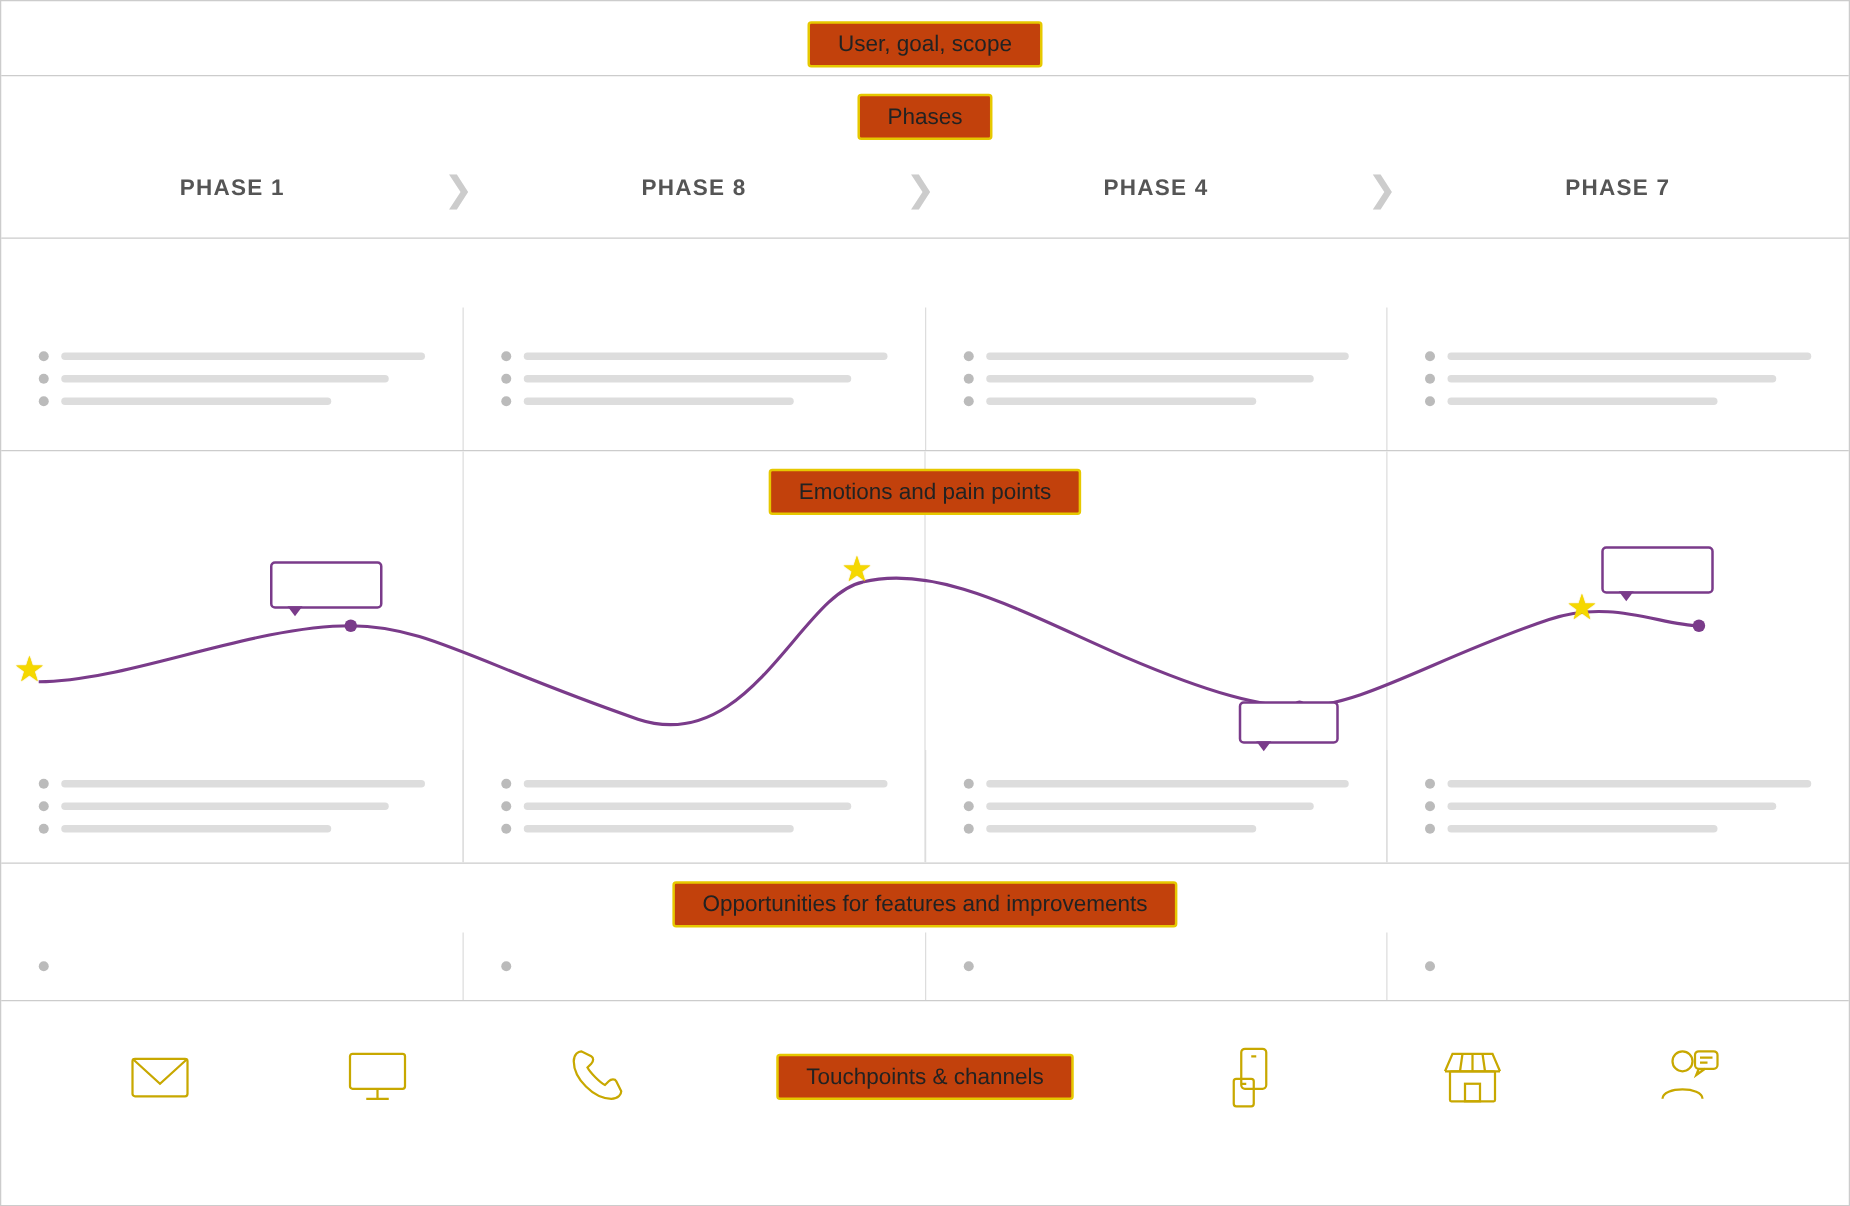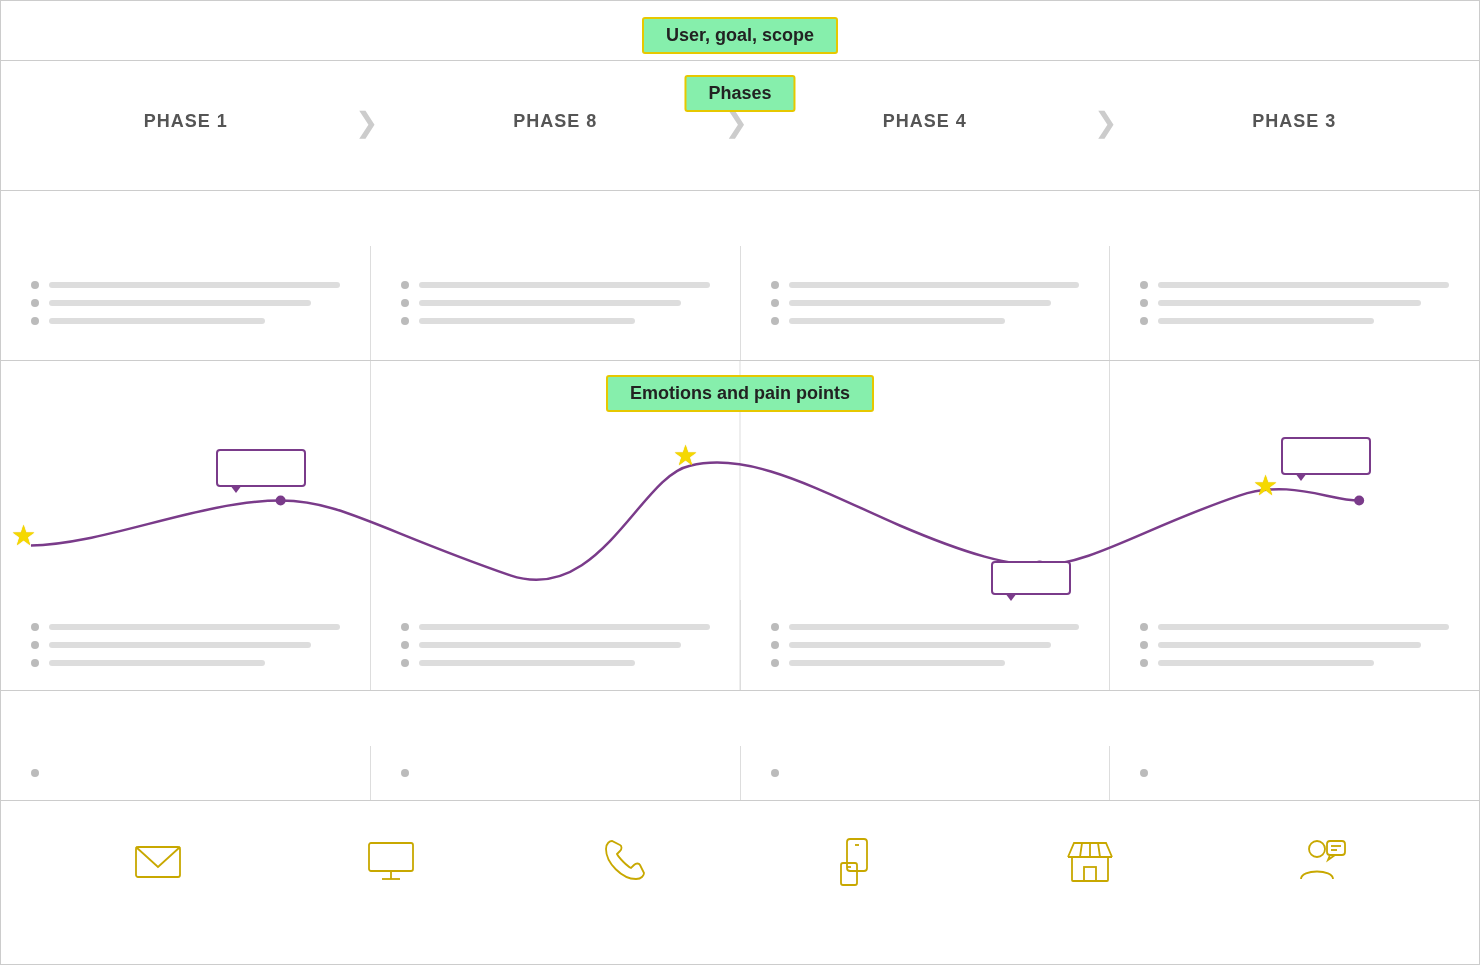--- a/index.html
+++ b/index.html
@@ -25,23 +25,23 @@
       width: 100%;
       border-bottom: 1px solid #ccc;
       position: relative;
       display: flex;
       flex-direction: column;
       align-items: center;
     }
 
     
     .section-label {
-      background: #86efac;
+      background: #c2410c;
       color: #222;
-      font-weight: bold;
+      font-weight: normal;
       font-size: 18px;
       padding: 6px 22px;
       border: 2px solid #e6c800;
       border-radius: 3px;
       display: inline-block;
       position: absolute;
       top: 14px;
       left: 50%;
       transform: translateX(-50%);
       white-space: nowrap;
@@ -60,21 +60,21 @@
     }
 
     
     .section-phases {
       height: 130px;
     }
     .phases-row {
       display: flex;
       width: 100%;
       height: 100%;
-      align-items: flex-start;
+      align-items: center;
       padding-top: 50px;
     }
     .phase-item {
       flex: 1;
       display: flex;
       align-items: center;
       justify-content: center;
       position: relative;
       padding: 0 10px;
     }
@@ -266,21 +266,21 @@
       </div>
       <div class="phase-item">
         <span class="phase-name">PHASE 8</span>
         <span class="phase-arrow">❯</span>
       </div>
       <div class="phase-item">
         <span class="phase-name">PHASE 4</span>
         <span class="phase-arrow">❯</span>
       </div>
       <div class="phase-item">
-        <span class="phase-name">PHASE 3</span>
+        <span class="phase-name">PHASE 7</span>
       </div>
     </div>
   </div>
 
   <div class="section section-actions">
     <div class="section-columns">
       <div class="section-col">
         <div class="bullet-line">
             <div class="bullet-dot"></div>
             <div class="bullet-bar"></div>
@@ -423,20 +423,21 @@
           <div class="bullet-line">
               <div class="bullet-dot"></div>
               <div class="bullet-bar short"></div>
             </div>
         </div>
       </div>
     </div>
   </div>
 
   <div class="section section-opportunities">
+    <span class="section-label">Opportunities for features and improvements</span>
     <div class="opp-cols">
       <div class="opp-col">
         <div class="bullet-line">
             <div class="bullet-dot"></div>
             <div class="bullet-bar"></div>
           </div>
       </div>
       <div class="opp-col">
         <div class="bullet-line">
             <div class="bullet-dot"></div>
@@ -475,20 +476,23 @@
           <line x1="26" y1="36" x2="26" y2="44"></line>
         </svg>
       </div>
 
       <div class="touchpoint-icon">
         <svg viewBox="0 0 52 52">
           <path d="M14 6 C12 6, 8 8, 8 14 C8 28, 24 44, 38 44 C44 44, 46 40, 46 38 L42 30 C41 28, 38 28, 36 30 L33 33 C29 31, 21 23, 19 19 L22 16 C24 14, 24 11, 22 10 Z"></path>
         </svg>
       </div>
 
+      <div style="display:flex; align-items:center; justify-content:center;">
+        <span class="section-label" style="position:static; transform:none;">Touchpoints &amp; channels</span>
+      </div>
 
       <div class="touchpoint-icon">
         <svg viewBox="0 0 52 52">
           <rect x="16" y="4" width="20" height="32" rx="3"></rect>
           <line x1="24" y1="10" x2="28" y2="10"></line>
           <rect x="10" y="28" width="16" height="22" rx="2"></rect>
           <line x1="16" y1="32" x2="20" y2="32"></line>
         </svg>
       </div>
 

